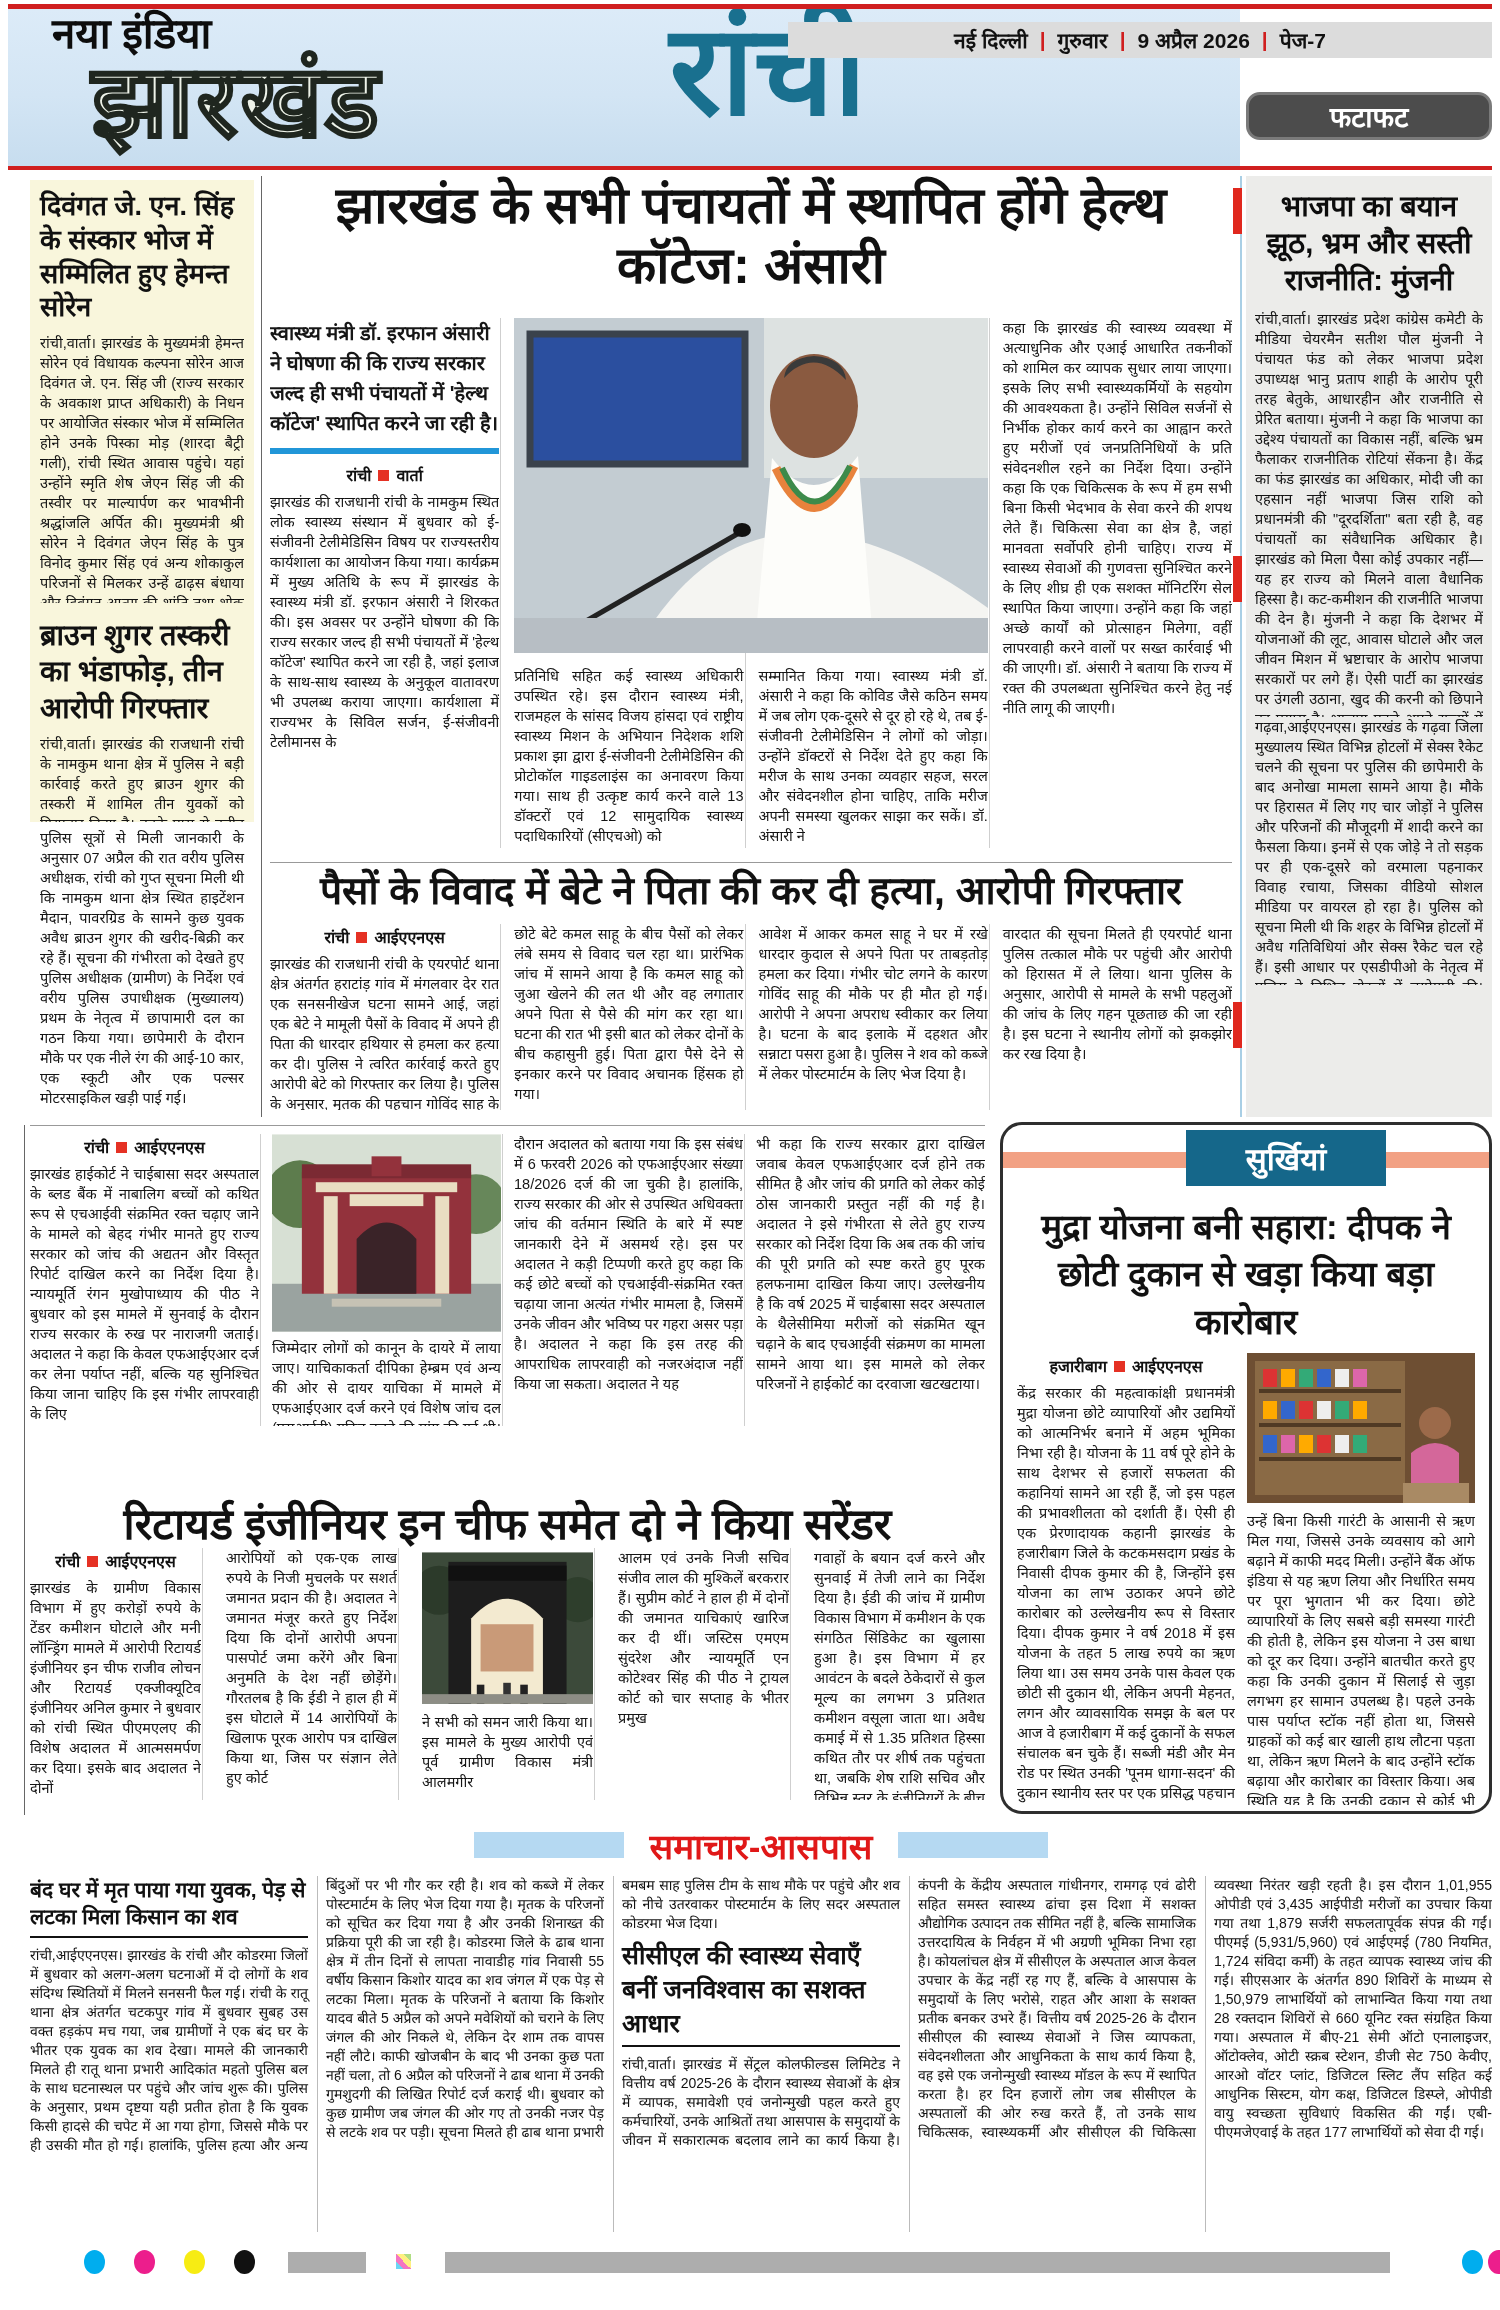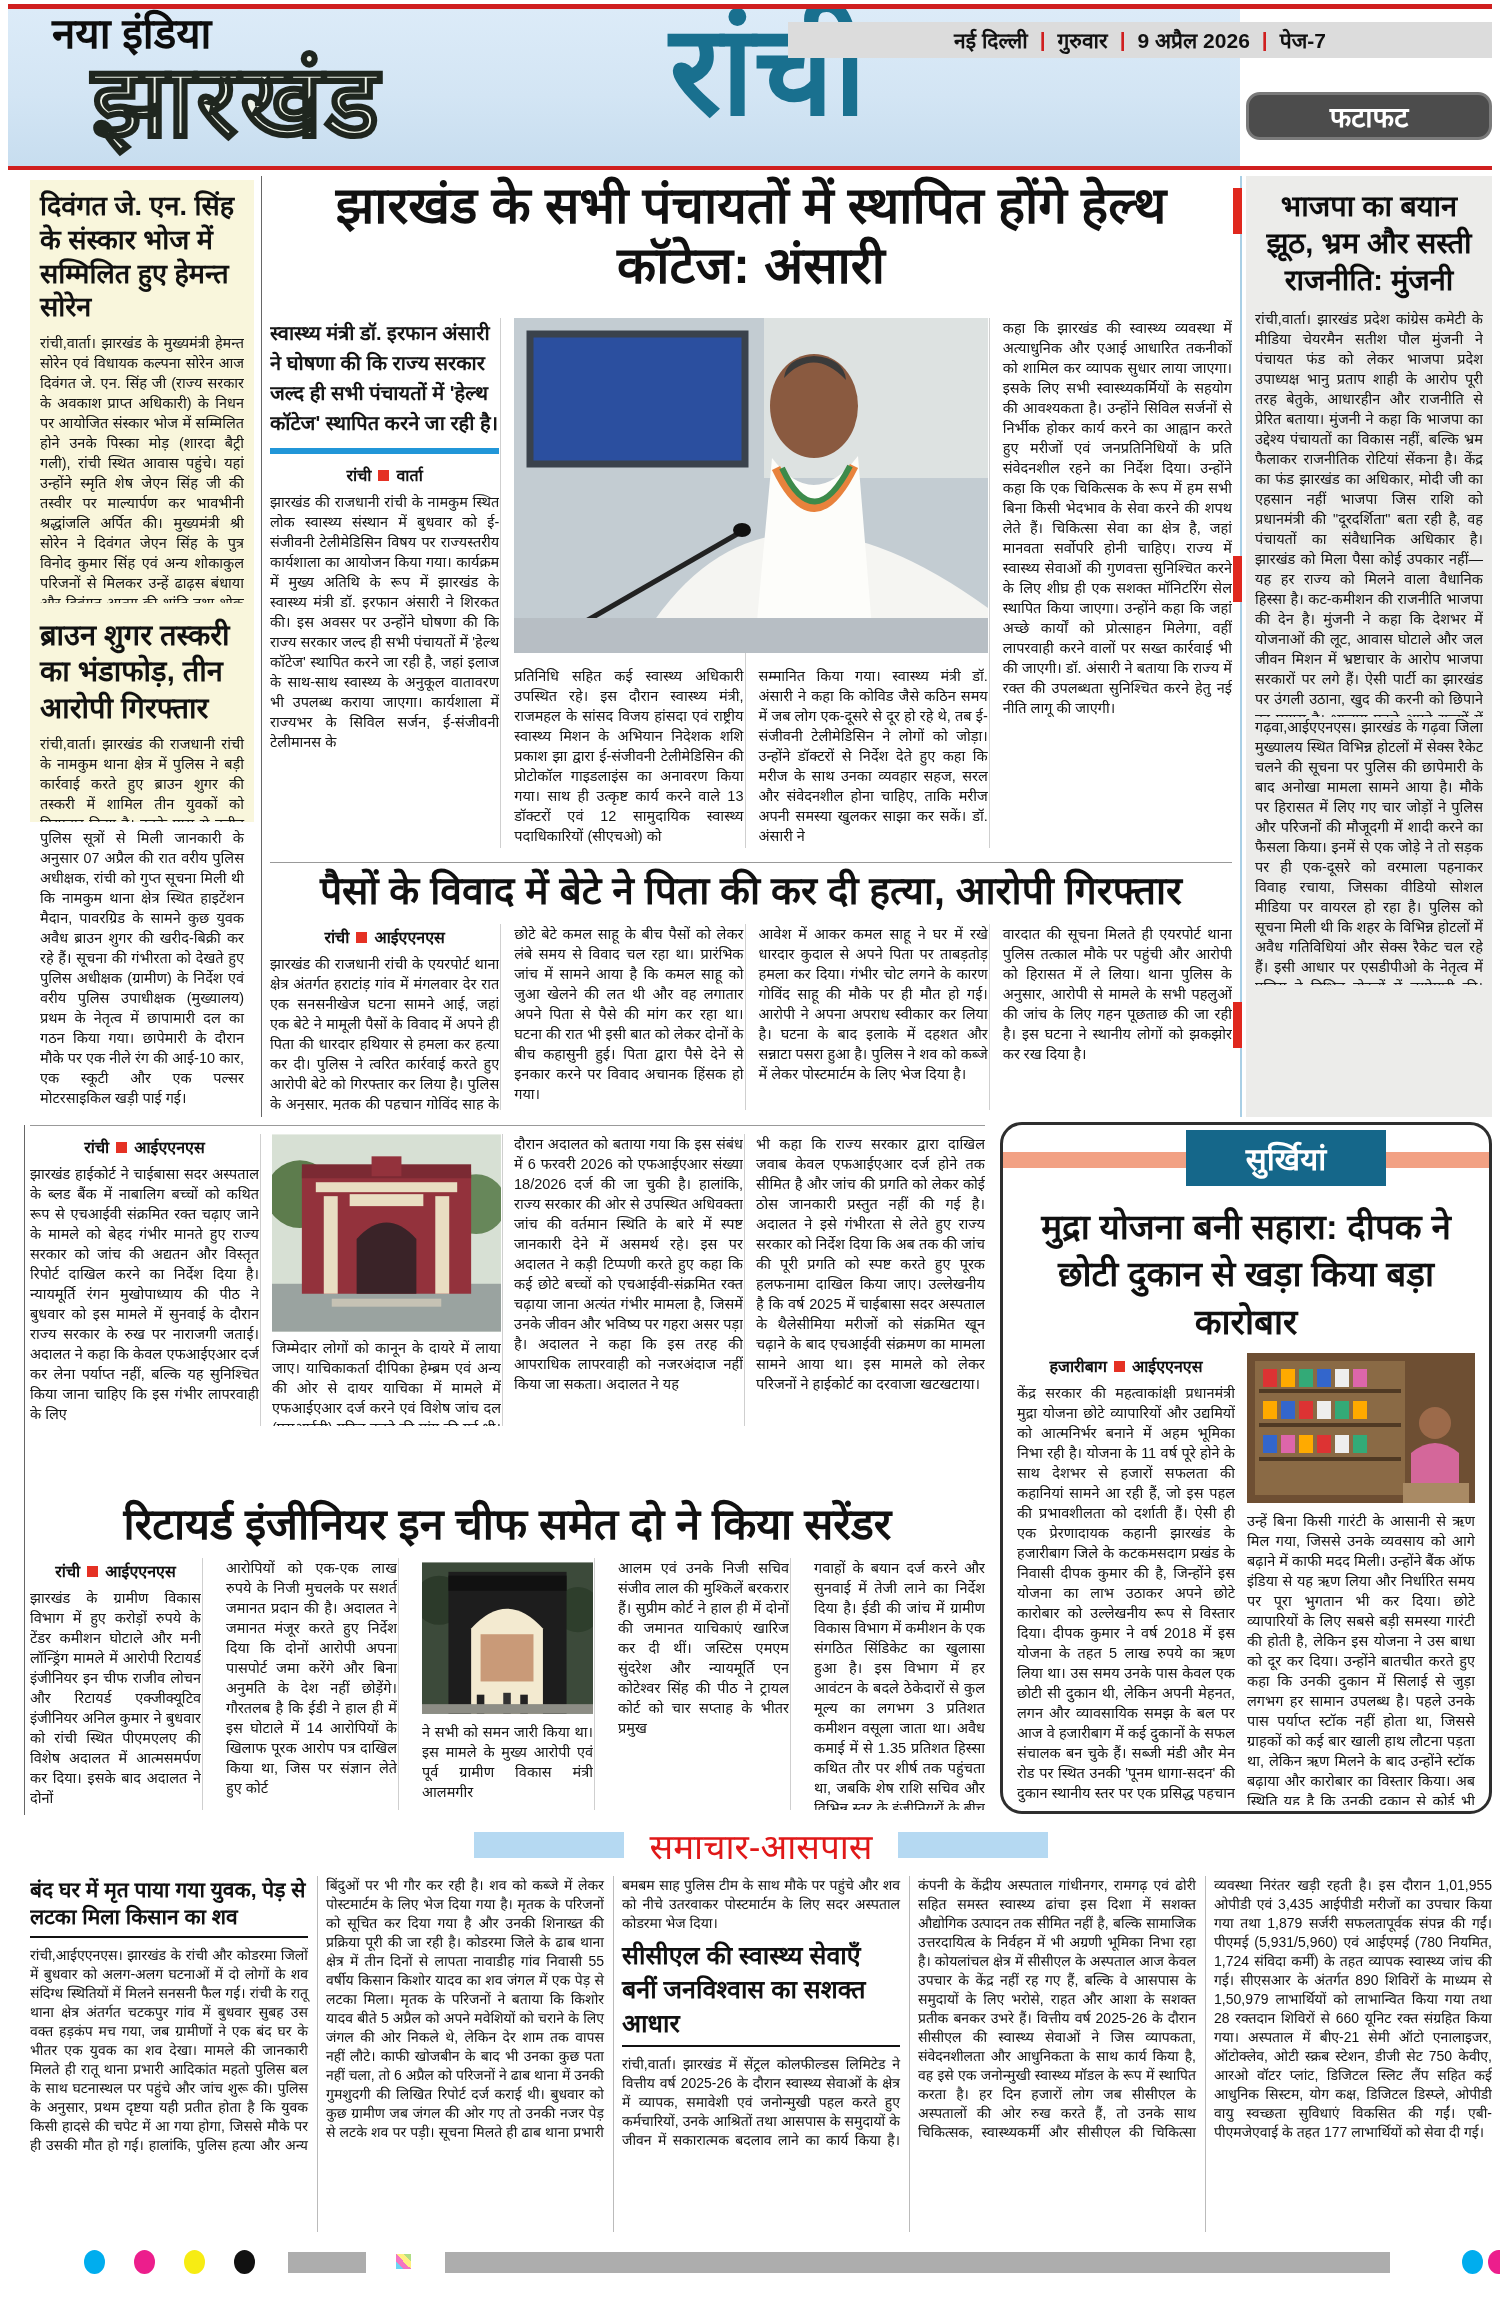--- a/index.html
+++ b/index.html
@@ -61,39 +61,39 @@
   #murder .col + .col{border-left:1px solid #cfcfcf;padding-left:13px;margin-left:-13px;}
   
   #hcourt{left:30px;top:1125px;width:955px;height:362px;border-top:1px solid #999;padding-top:8px;box-sizing:border-box;}
   #hcourt h2{margin:0 0 10px;font-size:36px;font-weight:800;line-height:1.2;}
   #hcourt .cols{display:flex;gap:12px;height:292px;overflow:hidden;}
   #hcourt .col{flex:1;overflow:hidden;}
   #hcourt .col + .col{border-left:1px solid #cfcfcf;padding-left:11px;margin-left:-11px;}
   .photo-frame{width:100%;display:block;}
   
   #retired{left:30px;top:1497px;width:955px;height:320px;padding-top:4px;box-sizing:border-box;}
-  #retired h2{margin:0 0 10px;text-align:center;font-size:43px;font-weight:800;line-height:1.1;}
+  #retired h2{margin:0 0 0;text-align:center;font-size:43px;font-weight:800;line-height:1.1;}
   #retired .cols{display:flex;gap:12px;height:252px;overflow:hidden;}
   #retired .col{flex:1;overflow:hidden;}
   #retired .col + .col{border-left:1px solid #cfcfcf;padding-left:23px;margin-left:-11px;}
   
   #surkh{left:1000px;top:1122px;width:492px;height:692px;border:3px solid #2e2e2e;border-radius:22px;
          background:#fff;box-sizing:border-box;overflow:hidden;}
   #surkh-bar{position:absolute;left:1003px;top:1152px;width:486px;height:16px;background:#f2a184;}
   #surkh-badge{position:absolute;left:1186px;top:1130px;width:200px;height:56px;background:#15678a;color:#fff;
          font-size:31px;font-weight:700;display:flex;align-items:center;justify-content:center;}
   #surkh-head{margin-top:78px;padding:0 16px;text-align:center;font-size:35px;font-weight:800;line-height:1.35;}
   #surkh-content{padding:8px 14px 0;display:flex;gap:12px;height:452px;overflow:hidden;}
   #surkh-content .lcol{flex:1;overflow:hidden;}
   #surkh-content .rcol{width:228px;overflow:hidden;}
   
   #news{left:30px;top:1822px;width:1462px;height:420px;}
   #news-header{display:flex;align-items:center;height:46px;}
   .bluebar{width:150px;height:26px;background:#b5d9f2;}
-  #news-title{padding:0 26px;font-size:35px;font-weight:400;color:#e01818;white-space:nowrap;}
+  #news-title{padding:0 26px;font-size:35px;font-weight:700;color:#e01818;white-space:nowrap;}
   #news-body{margin-top:8px;height:356px;overflow:hidden;columns:5;column-gap:18px;column-rule:1px solid #bbb;}
   #news-body h3{margin:0 0 8px;font-size:21px;font-weight:800;line-height:1.3;border-bottom:2px solid #111;
                 padding-bottom:5px;break-inside:avoid;}
   #news-body h3.big{font-size:25px;line-height:1.35;}
   #news-body p{margin:0 0 6px;font-size:14px;line-height:1.36;text-align:justify;}
   
   .dot{position:absolute;top:2250px;width:21px;height:24px;border-radius:50%;}
   .greybar{position:absolute;top:2252px;height:21px;background:#adadad;}
   #sprinkle{position:absolute;left:396px;top:2254px;width:15px;height:15px;opacity:.7;
     background:linear-gradient(45deg,#2bc4f0 25%,#ee3ba8 25% 50%,#ffe94a 50% 75%,#8fd14f 75%);}

